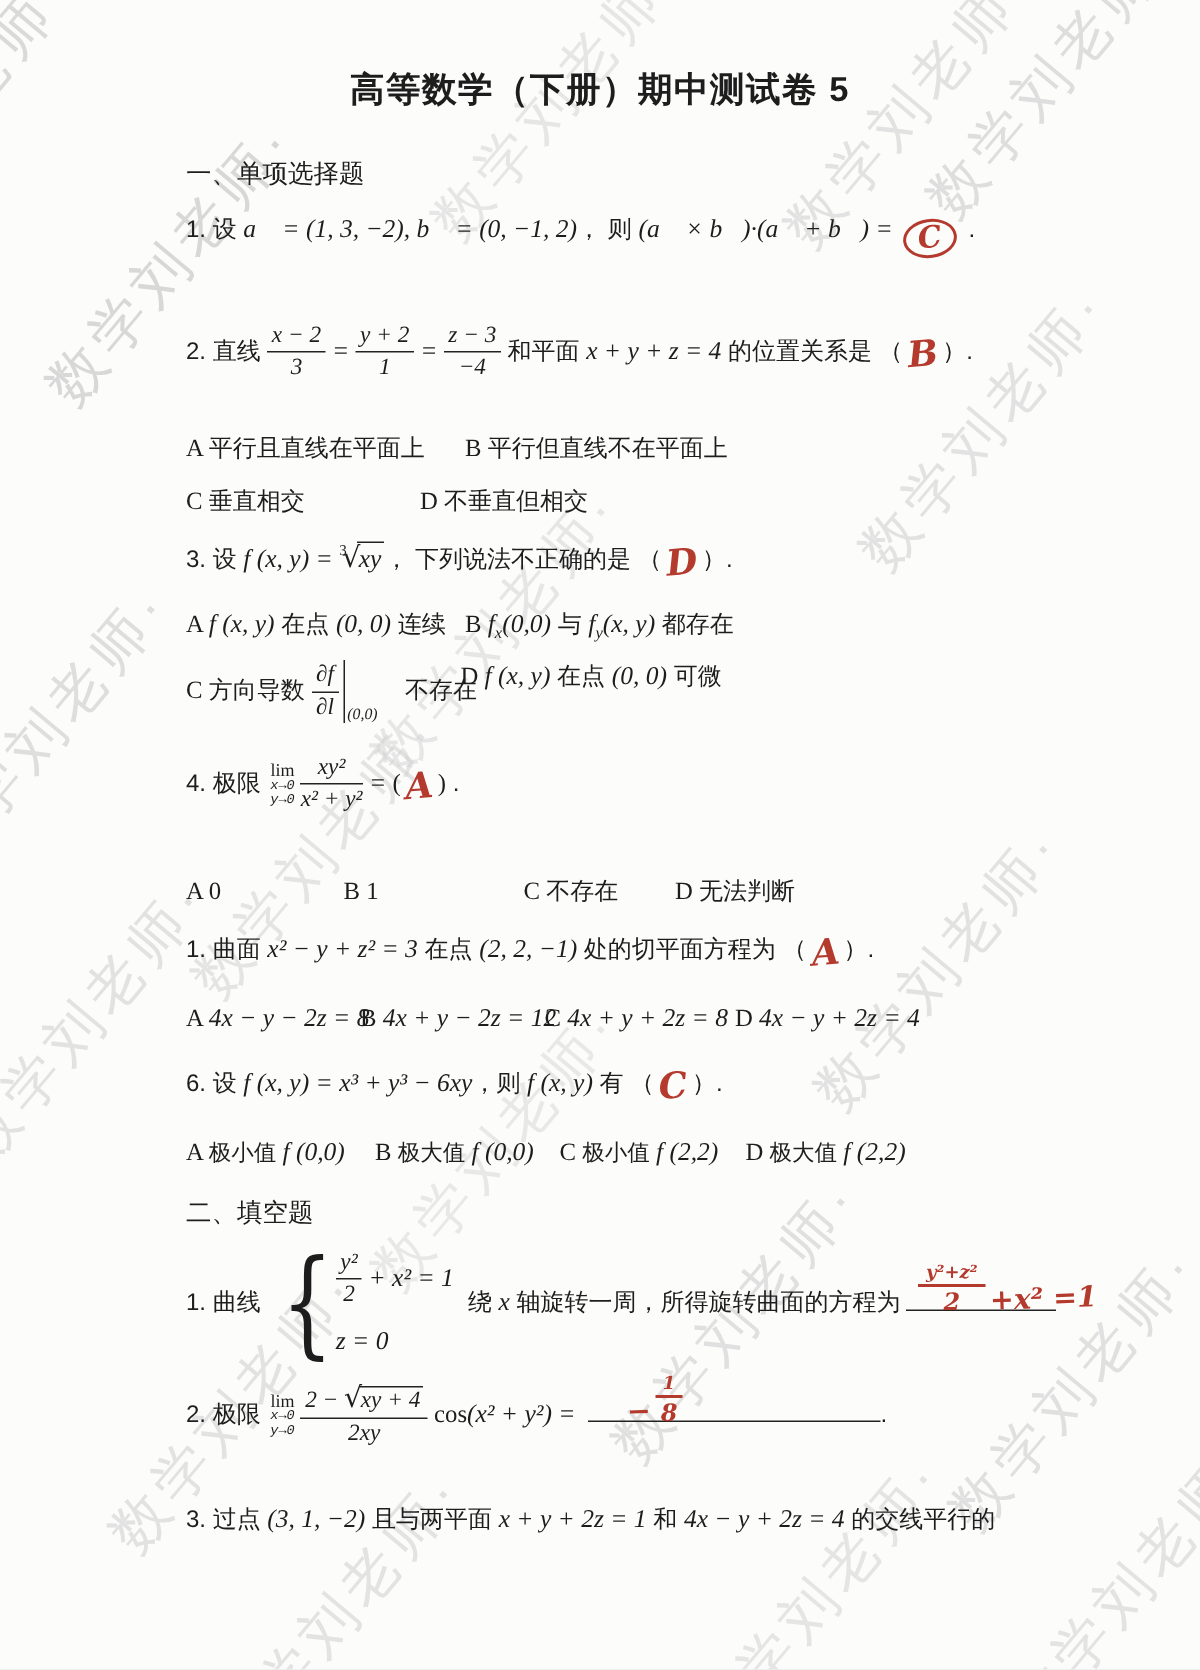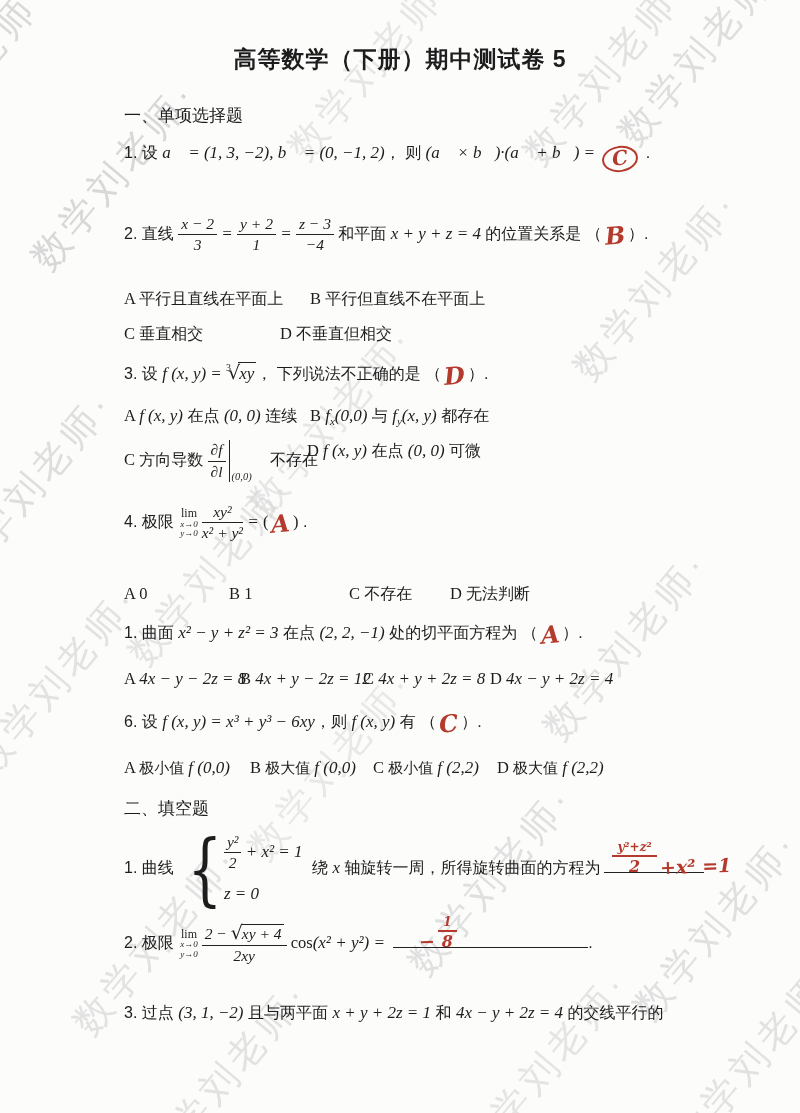--- a/index.html
+++ b/index.html
@@ -37,21 +37,21 @@
   .run-sub {
     font-family:"Liberation Serif","DejaVu Serif",serif; font-style:italic;
     font-size:11px; vertical-align:-4px;
   }
   .frac { display:inline-block; vertical-align:middle; text-align:center; margin:0 0; line-height:1.15; }
   .frac .num { display:block; border-bottom:1.4px solid #222; padding:0 3px 1px; }
   .frac .den { display:block; padding-top:1px; }
   .frac .run-m { font-size:15.5px; }
   .lim { display:inline-block; vertical-align:middle; text-align:center; line-height:1.05; margin:0 4px 0 2px; }
   .lim-top { display:block; font-family:"Liberation Serif","DejaVu Serif",serif; font-size:12px; }
-  .lim-sub { display:block; font-family:Liberation Serif, serif; font-style:italic; font-size:9px; }
+  .lim-sub { display:block; font-family:Liberation Mono, monospace; font-style:italic; font-size:9px; }
   .sqrt { white-space:nowrap; }
   .rt-idx { font-family:"Liberation Serif",serif; font-size:10px; vertical-align:8px; margin-right:-3px; }
   .radical-sign { font-family:"DejaVu Sans",sans-serif; font-size:19px; font-style:normal; }
   .sqrt .bar { display:inline-block; border-top:1.5px solid #222; padding:0 2px 0 1px; margin-left:-2px; }
   .eval { display:inline-block; vertical-align:middle; border-left:1.5px solid #222; height:42px; width:36px; position:relative; margin-left:3px; }
   .eval-sub { position:absolute; left:2px; bottom:-2px; font-family:"Liberation Serif",serif; font-style:italic; font-size:10.5px; }
   .sys { display:inline-flex; align-items:center; vertical-align:middle; margin:0 5px 0 2px; }
   .brace { font-family:"DejaVu Serif",serif; font-size:78px; font-weight:300; line-height:0; display:inline-block; transform:scaleX(.7); margin-right:-6px; }
   .sys-rows { display:inline-flex; flex-direction:column; gap:10px; }
   .sys-row { display:block; }

